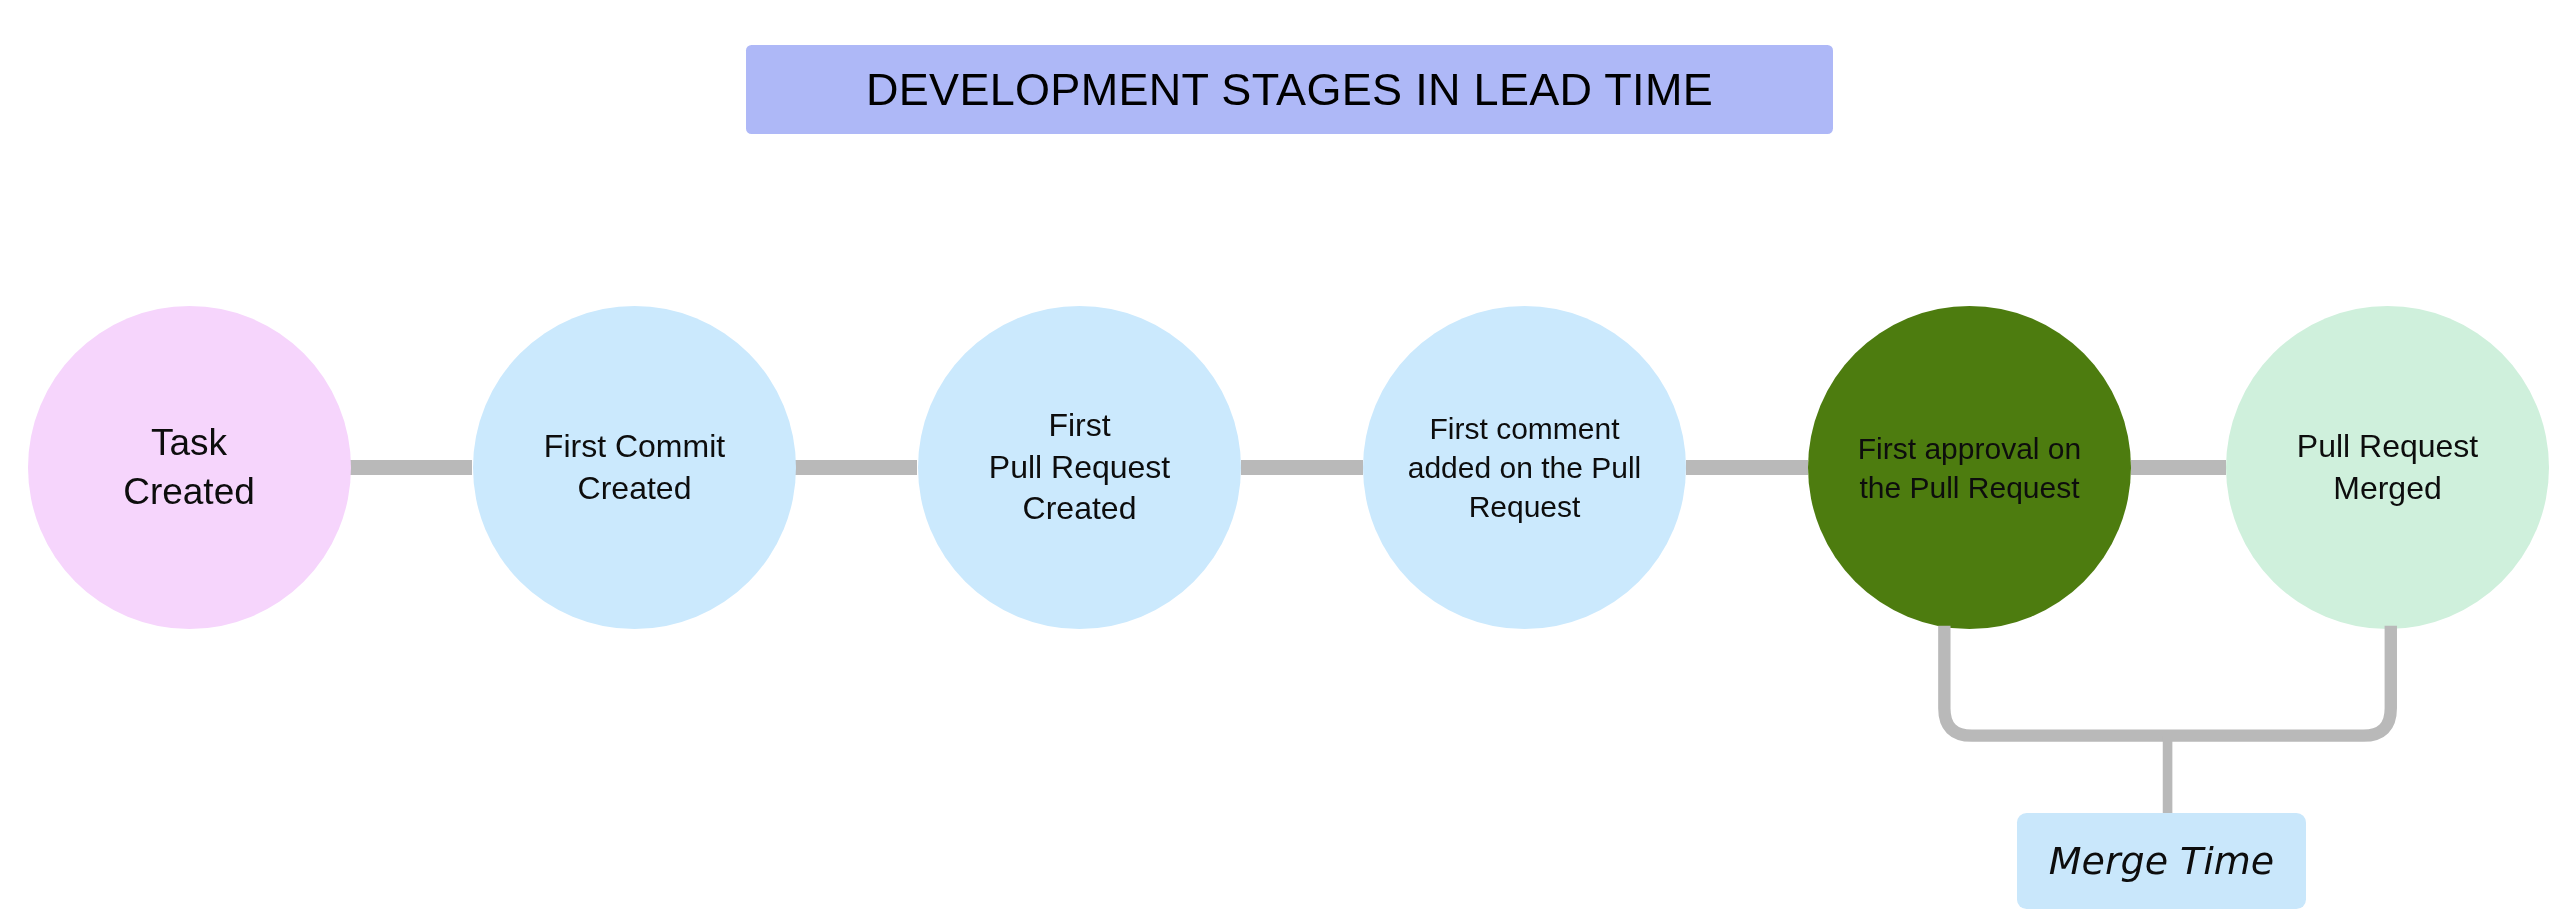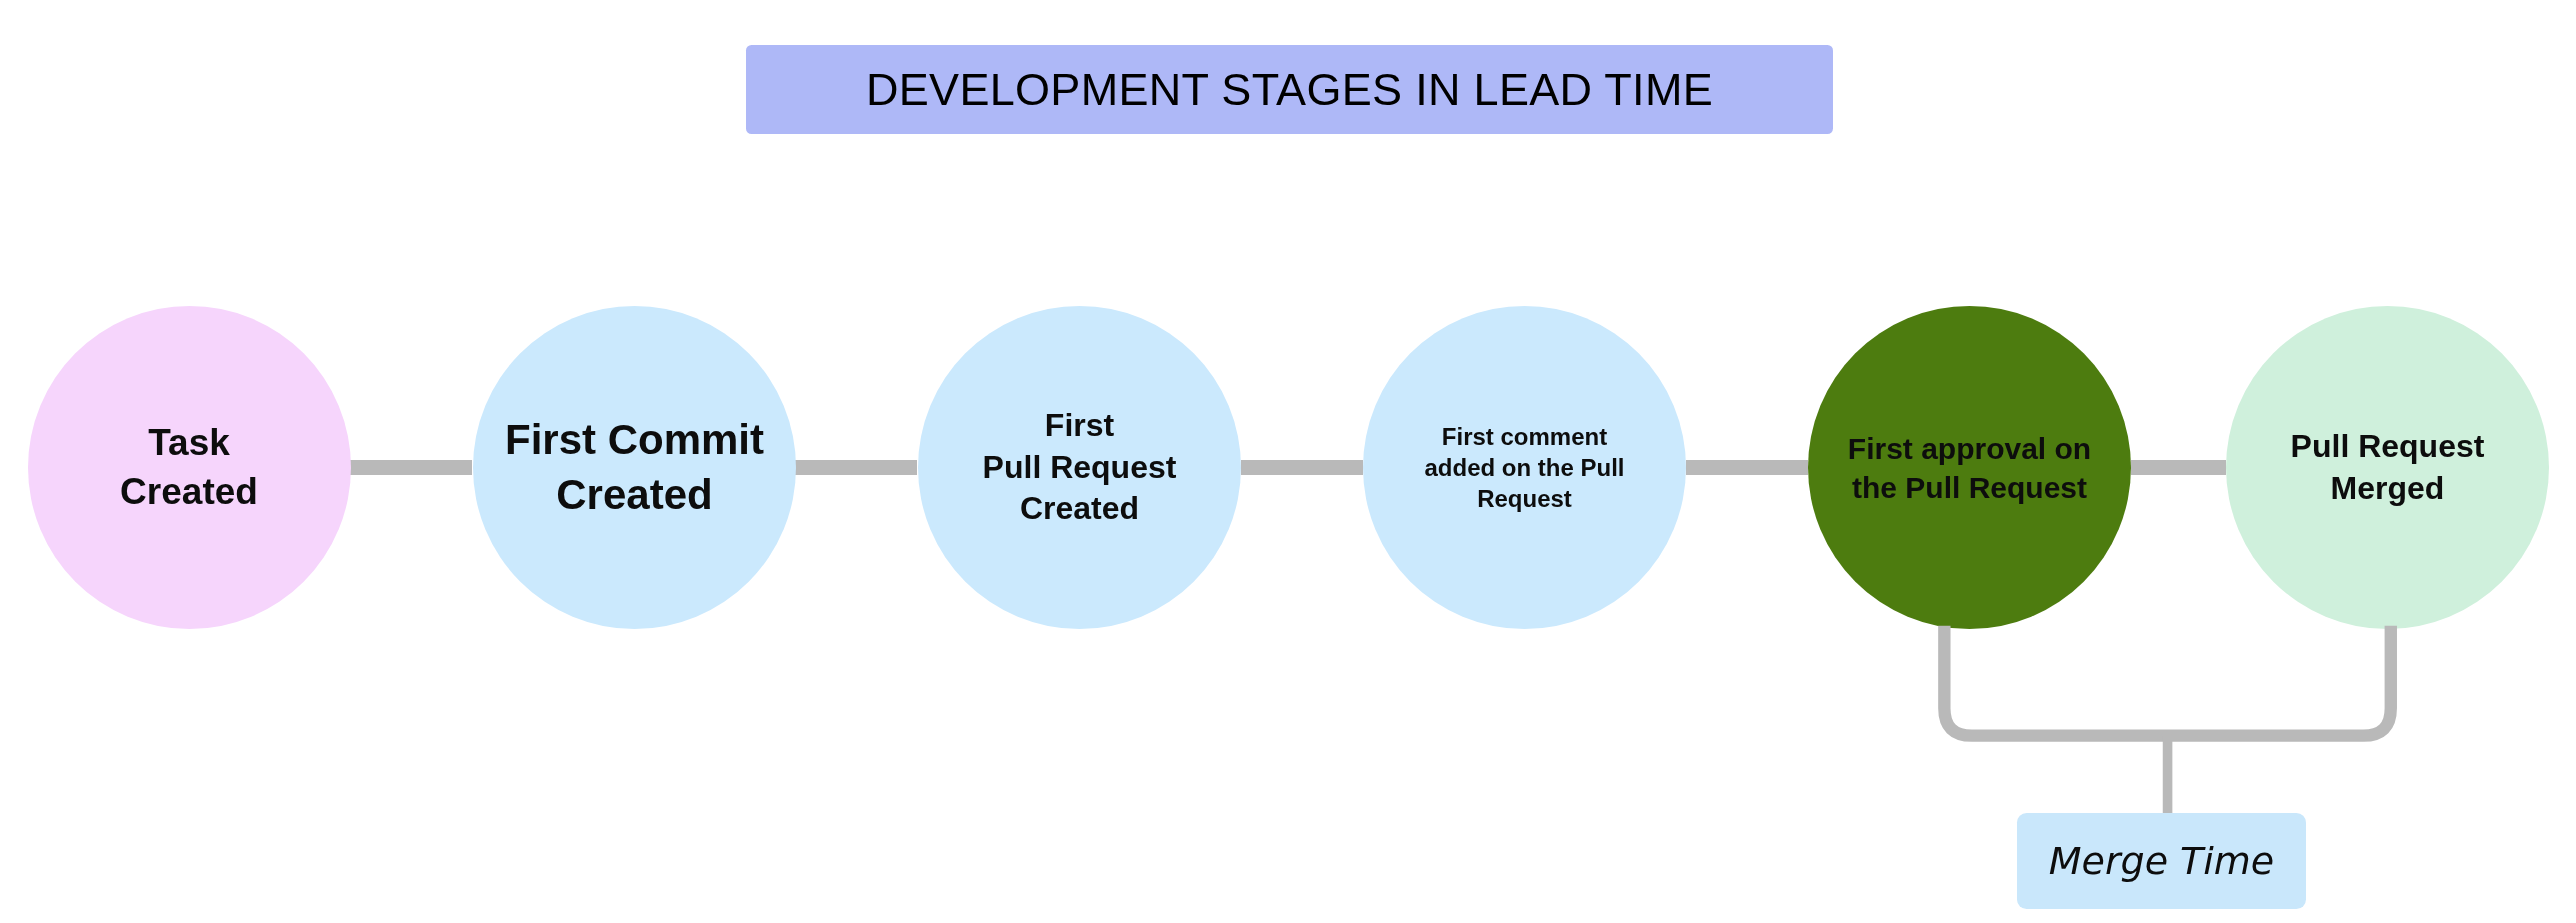--- a/index.html
+++ b/index.html
@@ -49,21 +49,21 @@
   .stage-node {
     position: absolute;
     border-radius: 50%;
     display: flex;
     align-items: center;
     justify-content: center;
     box-sizing: border-box;
   }
   .stage-label {
     font-family: "Liberation Sans", sans-serif;
-    font-weight: 700;
+    font-weight: 400;
     color: #0d0d0d;
     text-align: center;
     line-height: 1.30;
     white-space: pre-line;
     padding: 0 9.6px;
   }
 
   
   .connector-bar {
     position: absolute;
@@ -118,30 +118,30 @@
   <div class="connector-bar" id="conn-1" style="left: 795px; top: 460px; width: 122px; background: rgb(185, 185, 185);"></div>
   <div class="connector-bar" id="conn-2" style="left: 1241px; top: 460px; width: 122px; background: rgb(185, 185, 185);"></div>
   <div class="connector-bar" id="conn-3" style="left: 1686px; top: 460px; width: 122px; background: rgb(185, 185, 185);"></div>
   <div class="connector-bar" id="conn-4" style="left: 2131px; top: 460px; width: 95px; background: rgb(185, 185, 185);"></div>
 
   <div class="stage-node" id="node-0" style="left: 27.5px; top: 306px; width: 323px; height: 323px; background: rgb(246, 213, 252);">
     <span class="stage-label" style="font-size: 37px;">Task
 Created</span>
   </div>
   <div class="stage-node" id="node-1" style="left: 473px; top: 306px; width: 323px; height: 323px; background: rgb(203, 233, 253);">
-    <span class="stage-label" style="font-size: 42px;">First Commit
+    <span class="stage-label" style="font-size: 32px;">First Commit
 Created</span>
   </div>
   <div class="stage-node" id="node-2" style="left: 918px; top: 306px; width: 323px; height: 323px; background: rgb(203, 233, 253);">
     <span class="stage-label" style="font-size: 32px; text-align: center;">First
 Pull Request
 Created</span>
   </div>
   <div class="stage-node" id="node-3" style="left: 1363px; top: 306px; width: 323px; height: 323px; background: rgb(203, 233, 253);">
-    <span class="stage-label" style="font-size: 24px;">First comment
+    <span class="stage-label" style="font-size: 30px;">First comment
 added on the Pull
 Request</span>
   </div>
   <div class="stage-node" id="node-4" style="left: 1808px; top: 306px; width: 323px; height: 323px; background: #4d7c0f;">
     <span class="stage-label" style="font-size: 30px;">First approval on
 the Pull Request</span>
   </div>
   <div class="stage-node" id="node-5" style="left: 2226px; top: 306px; width: 323px; height: 323px; background: rgb(207, 240, 220);">
     <span class="stage-label" style="font-size: 32px;">Pull Request
 Merged</span>

